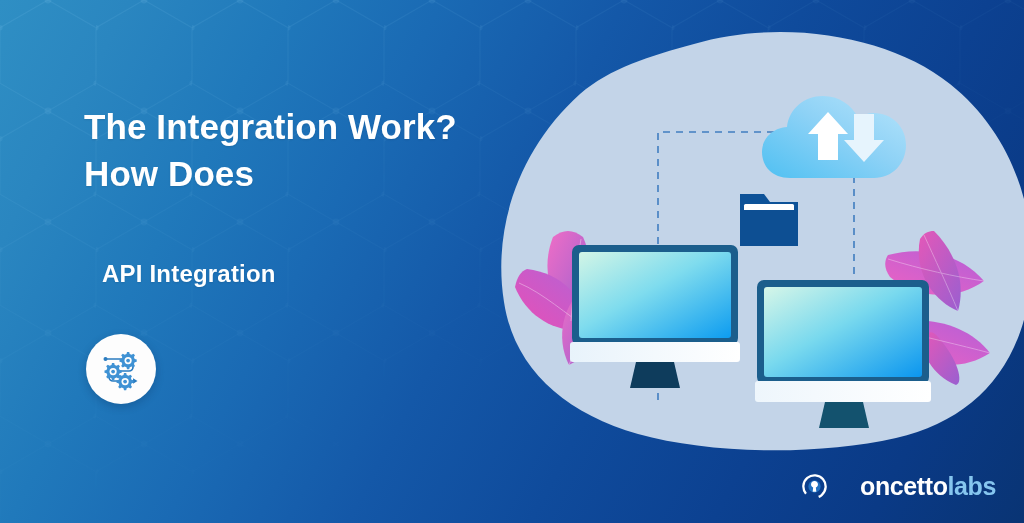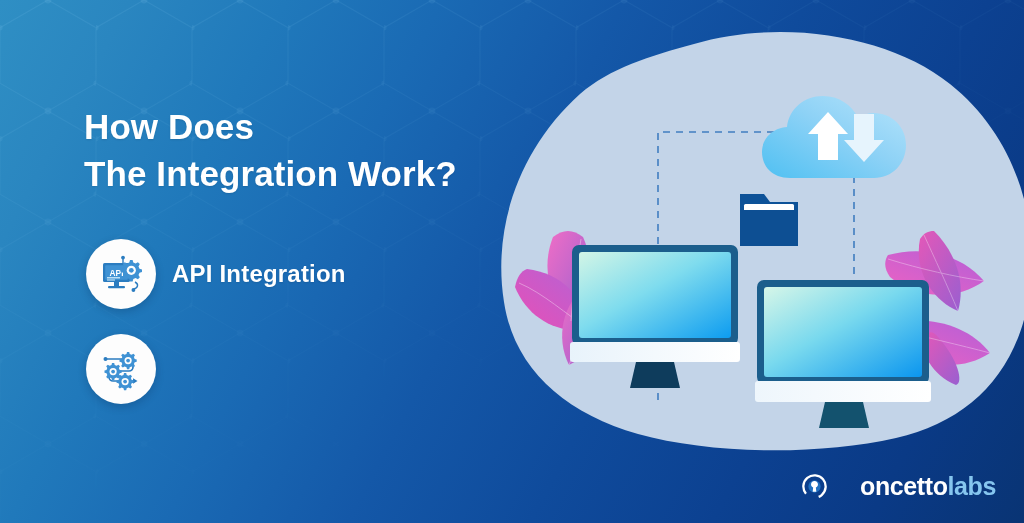--- a/index.html
+++ b/index.html
@@ -201,49 +201,27 @@
           <stop offset="100%" stop-color="#ffffff"></stop>
       </linearGradient>
     </defs>
     <rect x="2" y="2" width="172" height="104" rx="7" fill="#1b5e8c"></rect>
     <rect x="9" y="9" width="158" height="90" rx="3" fill="url(#scr2)"></rect>
     <rect x="0" y="103" width="176" height="21" rx="3" fill="url(#chin2)"></rect>
     <path d="M70 124 L108 124 L114 150 L64 150 Z" fill="#13526e"></path>
   </svg>
 
   <div class="headline">
+    <span>The Integration Work?</span>
     <span>How Does</span>
-    <span>The Integration Work?</span>
   </div>
 
   <div class="features">
 
     <div class="feature">
-      <div class="feat-badge">
-        <svg width="44" height="44" viewBox="0 0 44 44">
-          <rect x="4" y="11" width="27" height="19" rx="1.6" fill="#2b7cc0"></rect>
-          <rect x="6.2" y="13.2" width="22.6" height="14.6" rx="1" fill="#3f92d4"></rect>
-          <text x="17.5" y="23.6" font-family="'Liberation Sans',sans-serif" font-size="8.4" font-weight="bold" fill="#ffffff" text-anchor="middle">API</text>
-          <rect x="8" y="25" width="13" height="1.5" fill="#bcdff5"></rect>
-          <rect x="8" y="27.4" width="8" height="1.2" fill="#bcdff5"></rect>
-          <rect x="15" y="30" width="5" height="4" fill="#2b7cc0"></rect>
-          <rect x="9" y="34" width="17" height="2.2" rx="1" fill="#2b7cc0"></rect>
-          <g fill="#3f92d4">
-            <path d="M31 8 l2.6 0 .7 2.5 2.3 1 2.3-1.3 1.9 1.9-1.3 2.3 1 2.3 2.5 .7 0 2.6-2.5 .7-1 2.3 1.3 2.3-1.9 1.9-2.3-1.3-2.3 1-.7 2.5-2.6 0-.7-2.5-2.3-1-2.3 1.3-1.9-1.9 1.3-2.3-1-2.3-2.5-.7 0-2.6 2.5-.7 1-2.3-1.3-2.3 1.9-1.9 2.3 1.3 2.3-1z"></path>
-          </g>
-          <circle cx="32.3" cy="18.3" r="4.6" fill="#fdfdfd"></circle>
-          <circle cx="32.3" cy="18.3" r="2.4" fill="#3f92d4"></circle>
-          <g stroke="#2b7cc0" stroke-width="1.4" fill="none">
-            <path d="M24 7 l0 4"></path>
-            <path d="M36 30 c4 2 3 6 -1 7"></path>
-          </g>
-          <circle cx="24" cy="5.6" r="1.9" fill="#2b7cc0"></circle>
-          <circle cx="34.4" cy="38" r="1.9" fill="#2b7cc0"></circle>
-        </svg>
-      </div>
       <div class="feat-label">API Integration</div>
     </div>
 
     <div class="feature">
       <div class="feat-badge">
         <svg width="44" height="44" viewBox="0 0 44 44">
           <g stroke="#2b7cc0" stroke-width="1.7" fill="none" stroke-linecap="round">
             <path d="M8 12 H30 A4 4 0 0 1 34 16 V20 A4 4 0 0 1 30 24 H14
                      A4 4 0 0 0 10 28 V30 A4 4 0 0 0 14 34 H34"></path>
           </g>

